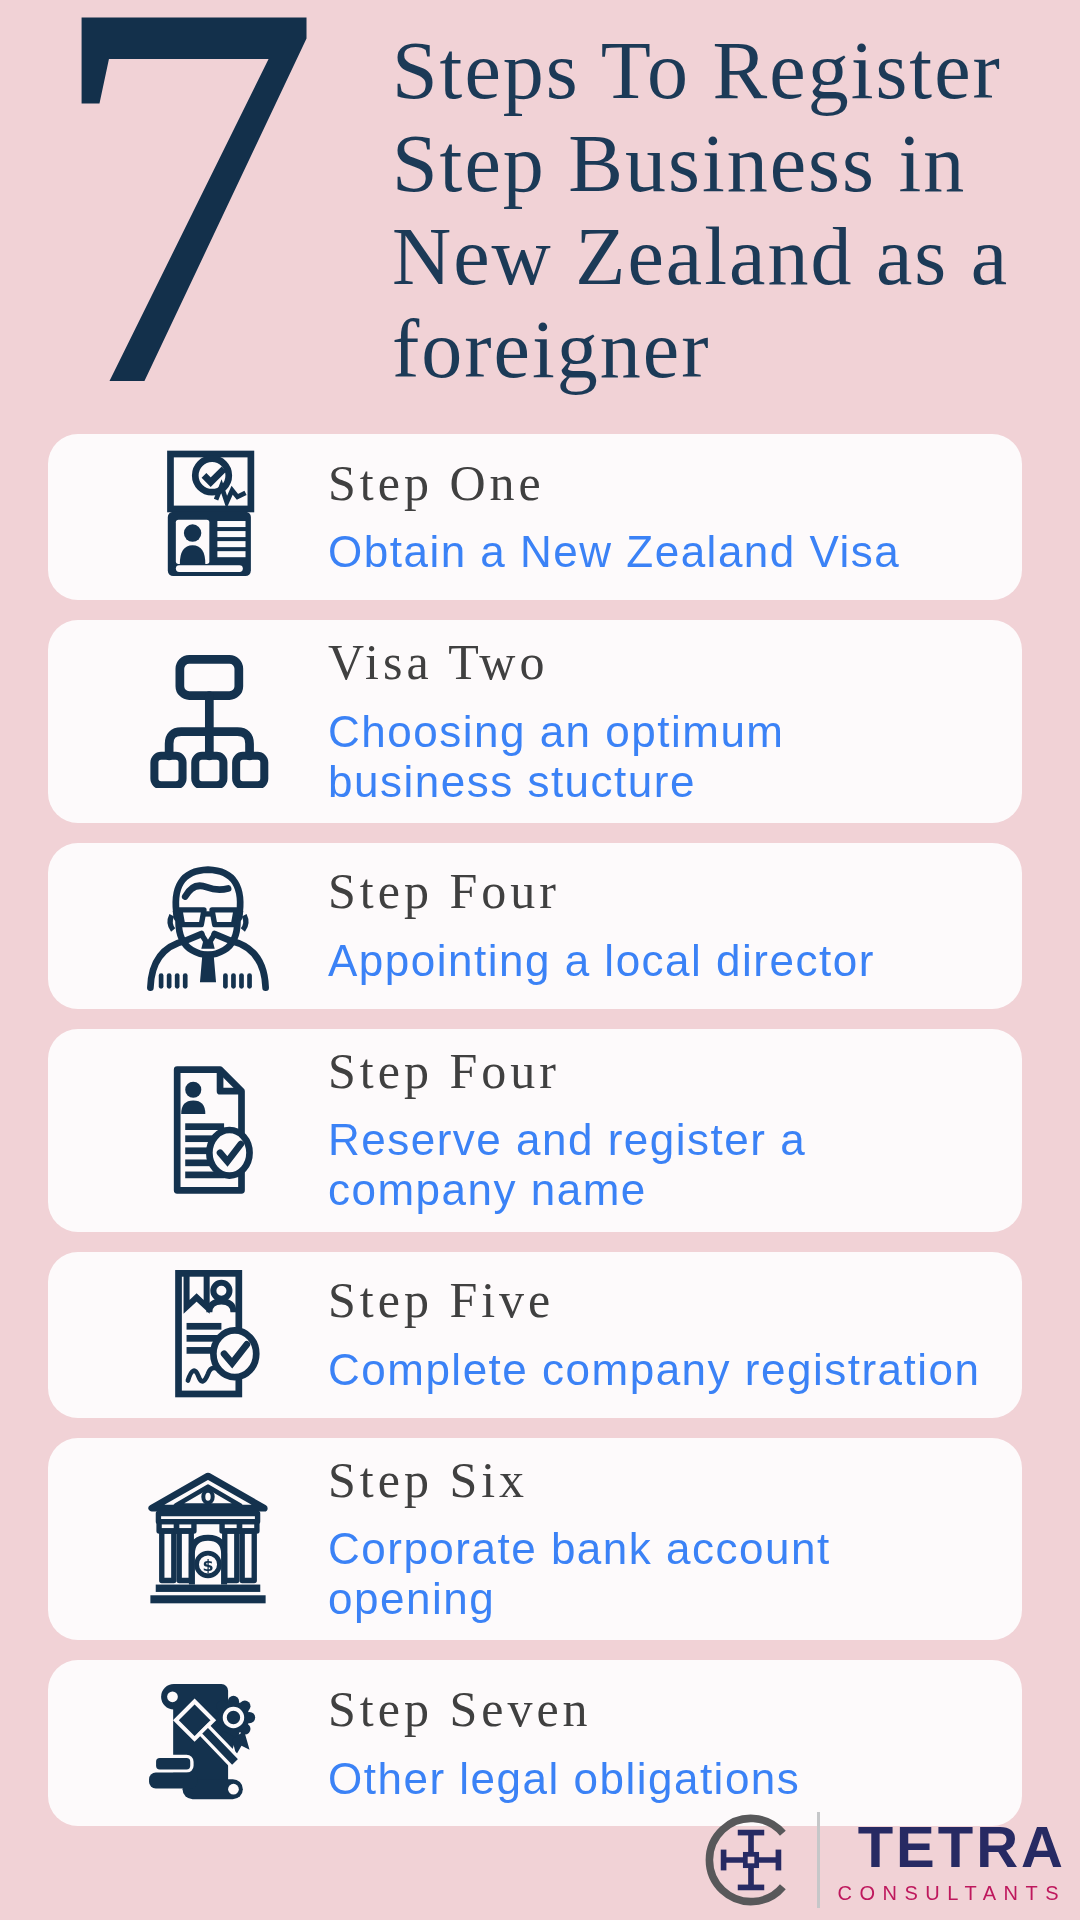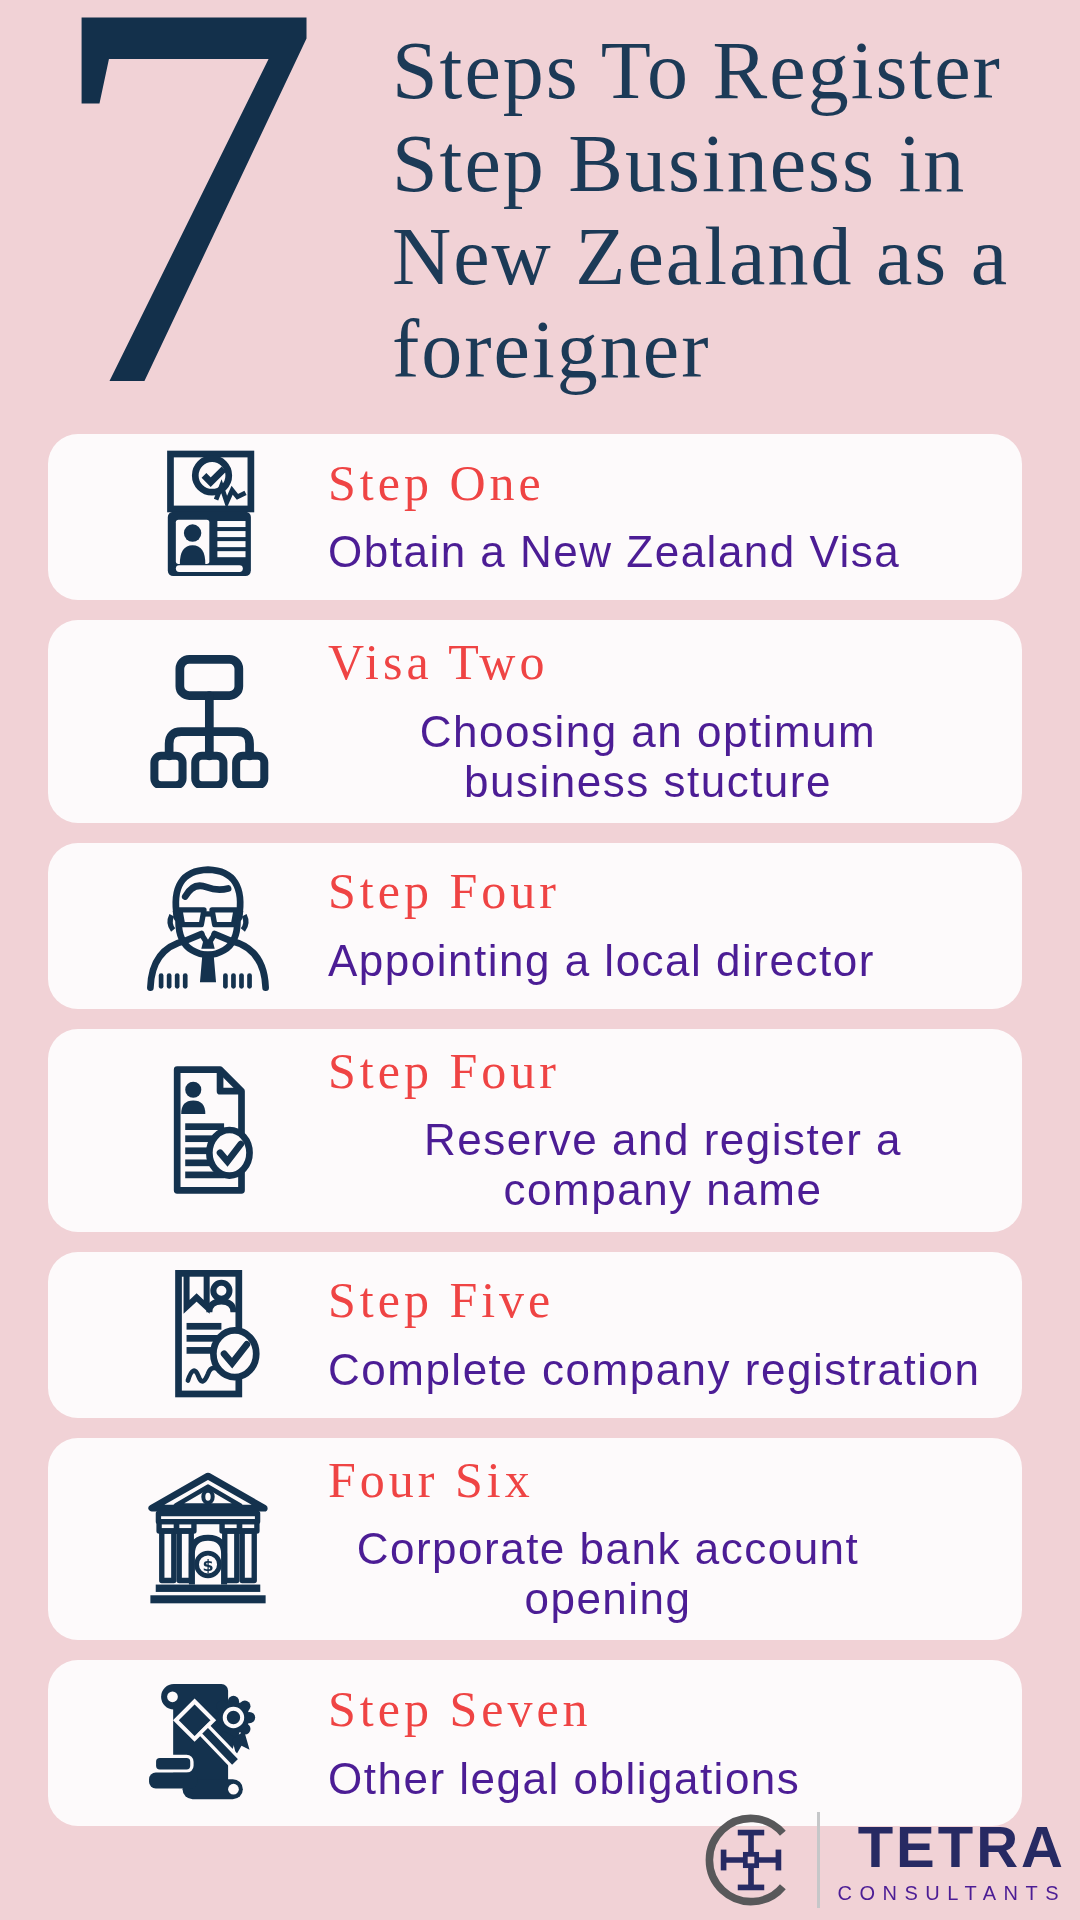--- a/index.html
+++ b/index.html
@@ -38,42 +38,42 @@
   }
   .icon-box{
     flex:0 0 auto;width:160px;margin-left:80px;
     display:flex;justify-content:center;align-items:center;
   }
   .icon-box svg{width:134px;height:134px;display:block;}
   .text-box{margin-left:40px;}
   .step-title{
     font-family:"Liberation Serif",serif;font-weight:400;
     font-size:50px;letter-spacing:4px;line-height:1.05;
-    color:#ef4444;margin:0 0 18px 0;
+    color:#404040;margin:0 0 18px 0;
   }
   .step-desc{
     font-size:44px;letter-spacing:1.5px;line-height:1.14;
-    color:#4c1d95;margin:0;max-width:680px;text-align:center;
+    color:#3b82f6;margin:0;max-width:680px;
   }
   .card:nth-child(2) .step-desc{max-width:640px;}
   .card:nth-child(4) .step-desc{max-width:700px;}
   .card:nth-child(6) .step-desc{max-width:560px;}
   
   .footer{
     position:absolute;right:14px;bottom:8px;
     display:flex;align-items:center;text-align:right;
   }
   .logo-mark svg{width:104px;height:104px;display:block;}
   .logo-divider{width:3px;height:96px;background:#c6c7c9;margin:0 18px 0 14px;}
   .brand-name{
     font-size:58px;font-weight:700;letter-spacing:3px;
     color:#272a63;line-height:1;
   }
   .brand-sub{
-    font-size:20px;letter-spacing:7.5px;color:#4c1d95;
+    font-size:20px;letter-spacing:7.5px;color:#be185d;
     margin-top:7px;line-height:1;
   }
 </style>
 </head>
 <body>
 
 <div class="page">
 
   <div>
     <div class="big-number">7</div>
@@ -246,21 +246,21 @@
             <circle cx="50" cy="69" r="8.5" stroke-width="3.5"></circle>
           </g>
           <text x="50" y="74" text-anchor="middle" font-family="DejaVu Sans, sans-serif" font-size="12" font-weight="bold" fill="#14324e">$</text>
           <g fill="#14324e">
             <rect x="11" y="84" width="78" height="5.5"></rect>
             <rect x="7" y="92" width="86" height="6"></rect>
           </g>
         </svg>
       </div>
       <div class="text-box">
-        <div class="step-title">Four Six</div>
+        <div class="step-title">Step Six</div>
         <p class="step-desc">Corporate bank account opening</p>
       </div>
     </div>
 
     <div class="card">
       <div class="icon-box">
         <svg viewBox="0 0 100 100">
           <g fill="#14324e">
             <rect x="15" y="6" width="27" height="19" rx="9.5"></rect>
             <rect x="24" y="6" width="41" height="76" rx="5"></rect>

